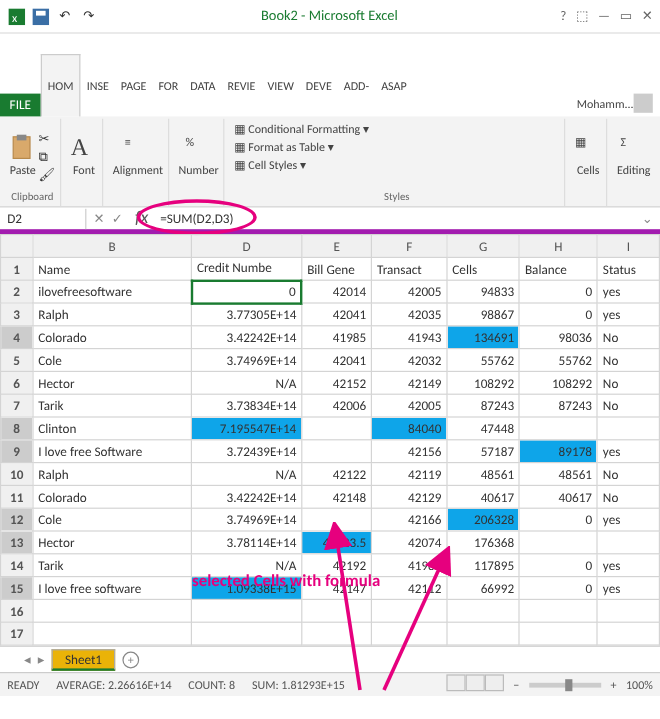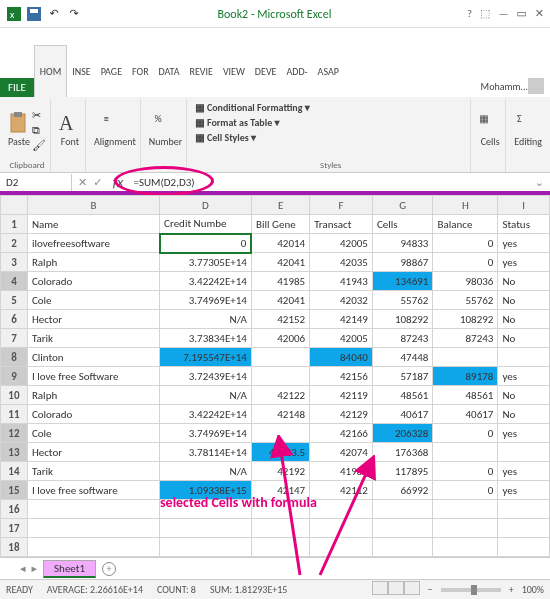--- a/index.html
+++ b/index.html
@@ -50,21 +50,21 @@
   .col-e { width:52px; }
   .col-f { width:56px; }
   .col-g { width:54px; }
   .col-h { width:58px; }
   .col-i { width:46px; }
   
   .annot { position:absolute; bottom:46px; left:160px; color:#e6007e; font-size:14px; font-weight:bold; }
   .arrow { position:absolute; }
   
   .sheettab-row { height:22px; background:#fff; border-top:1px solid #ccc; display:flex; align-items:center; padding-left:20px; gap:6px; }
-  .stab { border:1px solid #aaa; border-bottom:2px solid #197b30; padding:1px 10px; font-size:11px; background:#f0abfc; }
+  .stab { border:1px solid #aaa; border-bottom:2px solid #197b30; padding:1px 10px; font-size:11px; background:#eab308; }
   .plus-circ { width:14px; height:14px; border:1px solid #888; border-radius:50%; display:flex; align-items:center; justify-content:center; font-size:10px; color:#888;}
   
   .status { height:20px; background:#f3f3f3; border-top:1px solid #ccc; display:flex; align-items:center; padding:0 6px; font-size:10px; color:#555; gap:14px; }
   .status .right { margin-left:auto; display:flex; gap:8px; align-items:center;}
   .vbtns span { display:inline-block; width:16px; height:14px; border:1px solid #bbb; background:#eee;}
   .zoomslider { width:60px; height:4px; background:#ccc; position:relative; }
   .zoomslider::after { content:''; position:absolute; left:50%; top:-3px; width:6px; height:10px; background:#888; }
   
   svg { display:block; }
 </style>
@@ -157,21 +157,21 @@
   <div class="group">
     <div class="group-body">
         <div class="bigbtn">
           <span class="ico">%</span>
           <span>Number</span>
         </div>
       </div>
     <div class="group-label">&nbsp;</div>
   </div>
   <div class="group" style="flex:1;align-items:flex-start;">
-    <div class="group-body" style="flex-direction:column;align-items:flex-start;gap:2px;font-weight:bold;">
+    <div class="group-body" style="flex-direction:column;align-items:flex-start;gap:2px;">
       <div class="sm">▦ <span>Conditional Formatting</span> ▾</div>
       <div class="sm">▦ <span>Format as Table</span> ▾</div>
       <div class="sm">▦ <span>Cell Styles</span> ▾</div>
     </div>
     <div class="group-label" style="align-self:center;">Styles</div>
   </div>
   <div class="group">
     <div class="group-body">
         <div class="bigbtn">
           <span class="ico">▦</span>
@@ -393,30 +393,20 @@
         <tr>
           <th class="rowh">17</th>
           <td class="txt"></td>
           <td class="num"></td>
           <td class="num"></td>
           <td class="num"></td>
           <td class="num"></td>
           <td class="num"></td>
           <td class="txt"></td>
         </tr>
-        <tr>
-          <th class="rowh">18</th>
-          <td class="txt"></td>
-          <td class="num"></td>
-          <td class="num"></td>
-          <td class="num"></td>
-          <td class="num"></td>
-          <td class="num"></td>
-          <td class="txt"></td>
-        </tr>
       </tbody>
 </table>
 
 <svg class="arrow" style="left:260px;top:240px;" width="120" height="150">
   <defs>
         <marker id="ah" markerWidth="8" markerHeight="8" refX="4" refY="4" orient="auto">
           <path d="M0,0 L8,4 L0,8 Z" fill="#e6007e"></path>
         </marker>
       </defs>
   <line x1="40" y1="140" x2="20" y2="10" stroke="#e6007e" stroke-width="3" marker-end="url(#ah)"></line>

